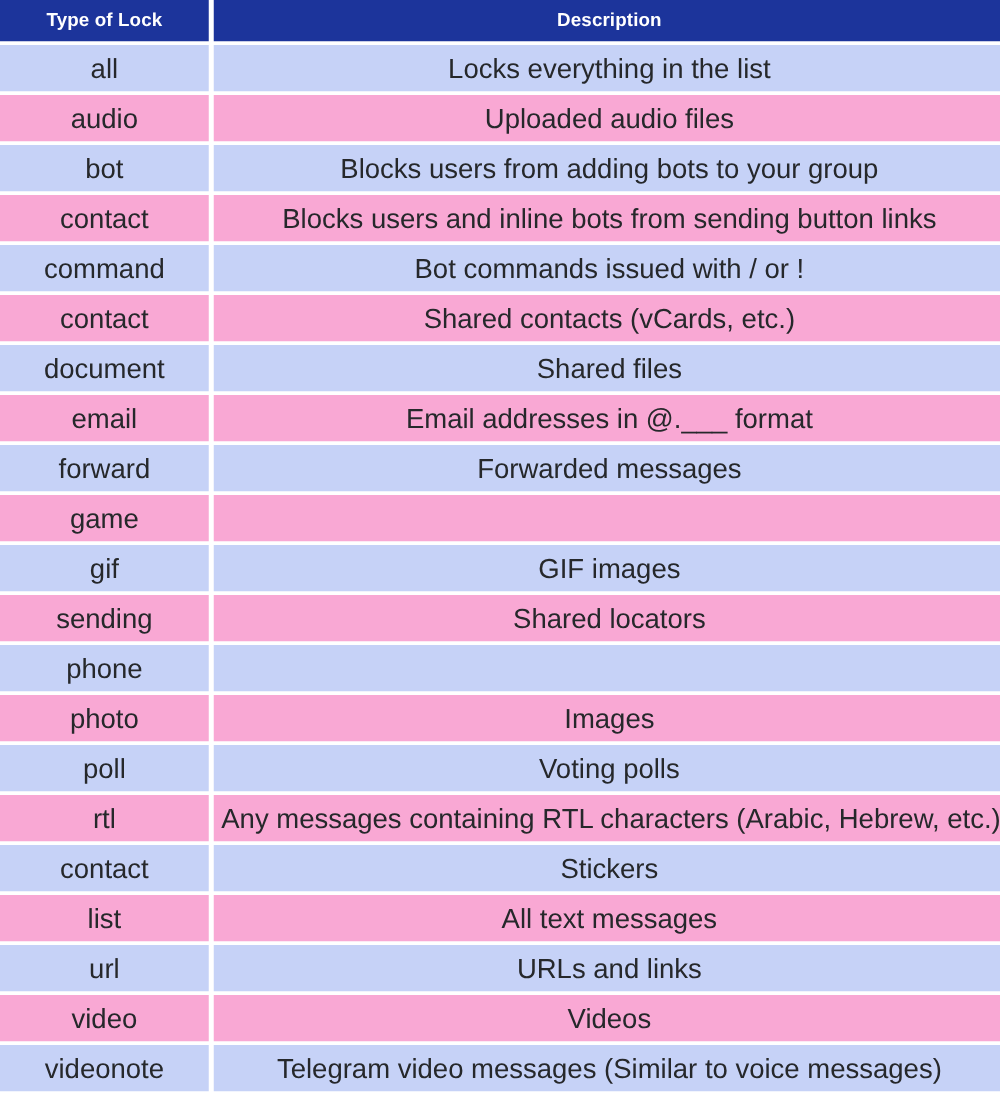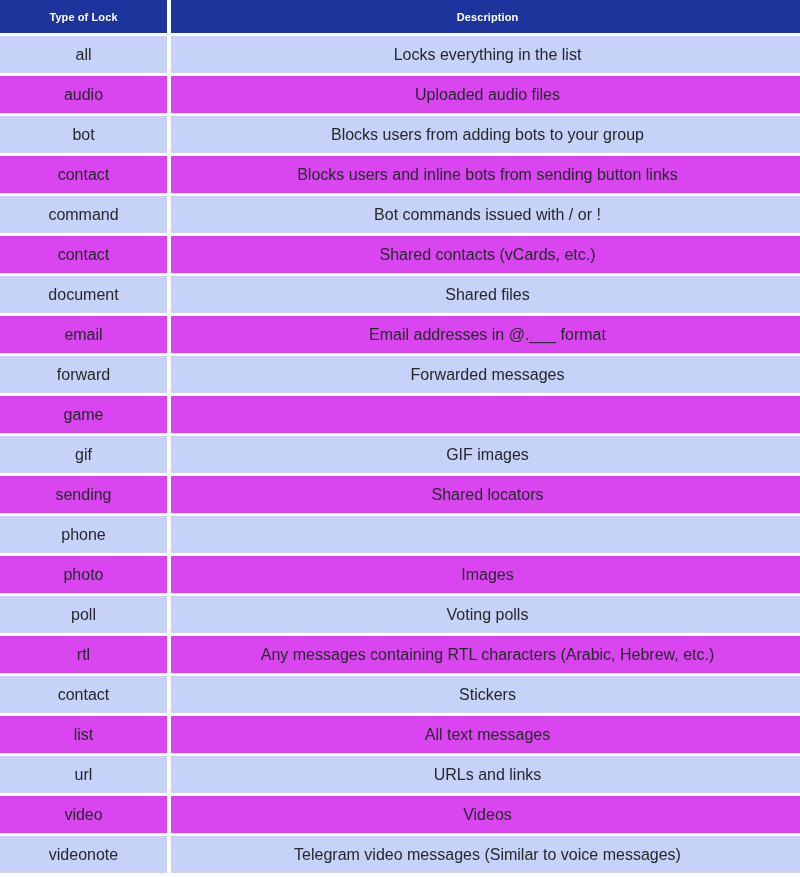--- a/index.html
+++ b/index.html
@@ -20,40 +20,40 @@
     table-layout: fixed;
     margin: -3px -4px 0 -4px;
   }
   #lock-table col.col-type { width: 167px; }
   #lock-table col.col-desc { width: 633px; }
 
   #lock-table th {
     height: 33px;
     background: #1c349b;
     color: #ffffff;
-    font-size: 11px;
+    font-size: 15px;
     font-weight: bold;
     text-align: center;
     vertical-align: middle;
     padding: 0 4px;
     white-space: nowrap;
     letter-spacing: 0.1px;
   }
   #lock-table td {
     height: 37px;
-    font-size: 16px;
+    font-size: 22px;
     color: #26282b;
     text-align: center;
     vertical-align: middle;
     padding: 0 6px;
     white-space: nowrap;
     overflow: hidden;
   }
   #lock-table tr.row-shaded td { background: #c6d2f7; }
-  #lock-table tr.row-plain  td { background: #d946ef; }
+  #lock-table tr.row-plain  td { background: #f9a8d4; }
 </style>
 </head>
 <body>
 
 <table id="lock-table">
   <colgroup>
     <col class="col-type">
     <col class="col-desc">
   </colgroup>
   <thead>

